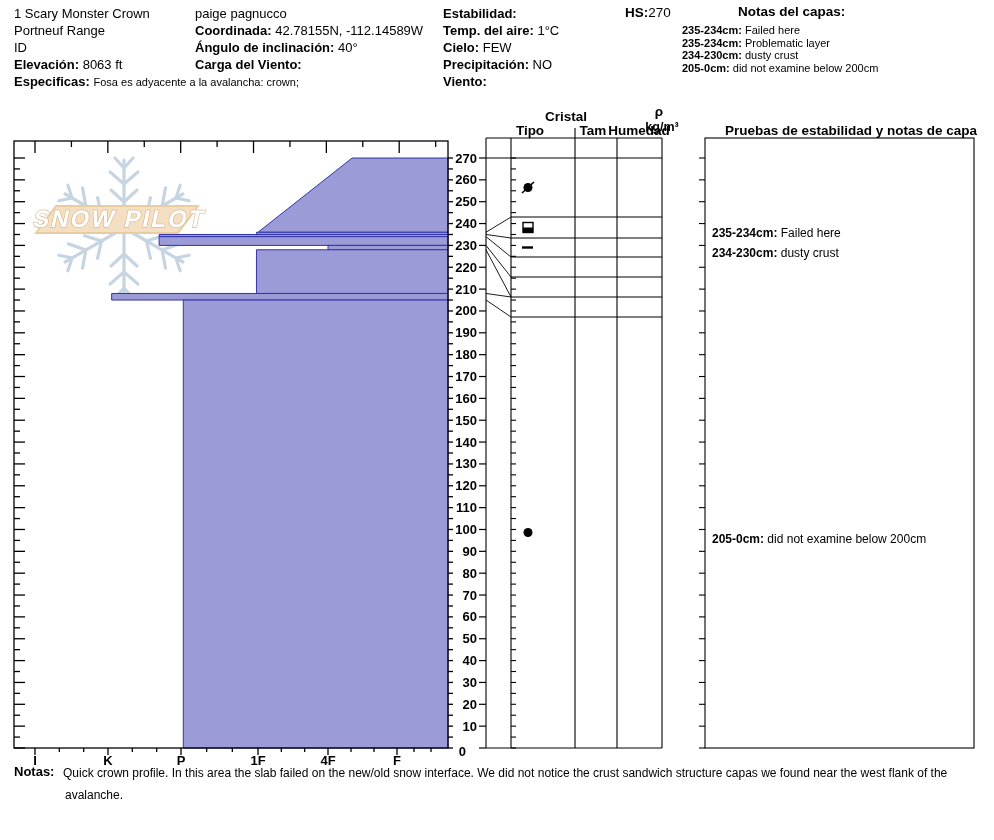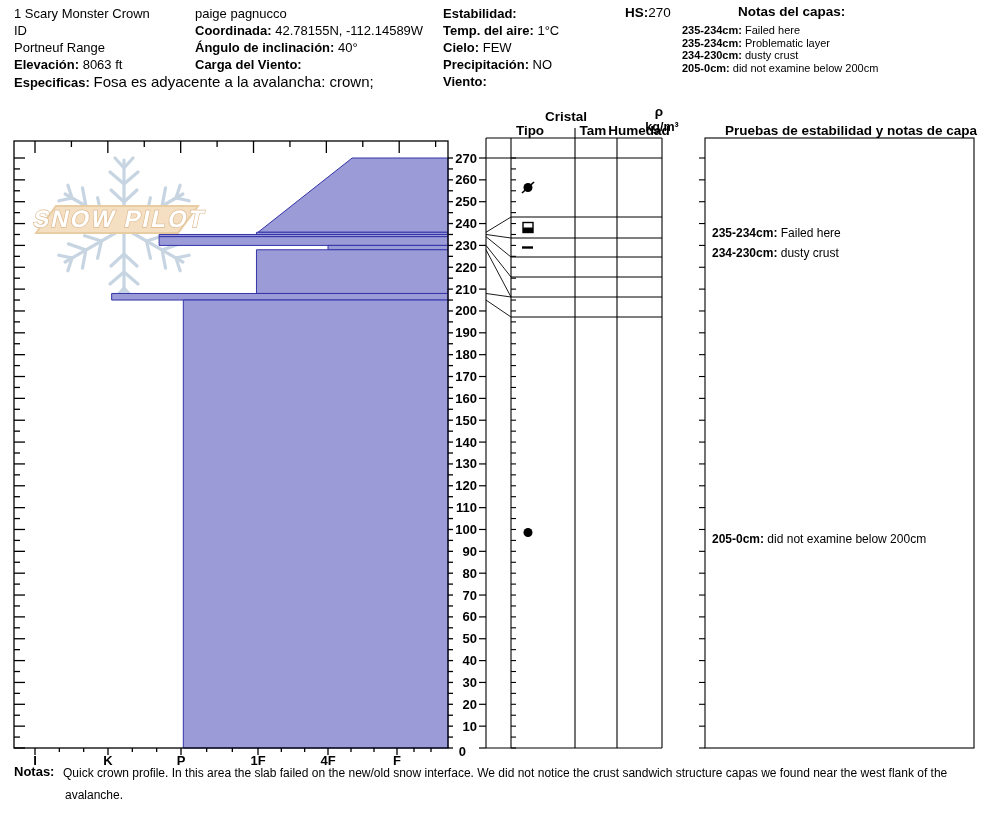--- a/index.html
+++ b/index.html
@@ -1,35 +1,35 @@
 <!DOCTYPE html>
 <html><head>
 <meta charset="utf-8">
 <style>
   html,body{margin:0;padding:0;background:#fff;}
   body{width:994px;height:840px;position:relative;font-family:"Liberation Sans",sans-serif;color:#000;overflow:hidden;}
   .hdr{position:absolute;font-size:13px;line-height:17px;white-space:nowrap;z-index:2;}
   .b{font-weight:bold;margin-top:20px;}
-  .sm{font-size:15px;text-align:center;}
+  .sm{font-size:11px;text-align:center;}
   .hs{font-size:13.5px;}
   .lnhdr{position:absolute;left:738px;top:4px;font-size:13.5px;font-weight:bold;z-index:2;white-space:nowrap;}
   .lnitems{position:absolute;left:682px;top:24px;font-size:11px;line-height:12.6px;z-index:2;white-space:nowrap;}
   .lnitems .rng{font-weight:bold;}
   #chart{position:absolute;left:0;top:0;z-index:1;}
   .footer-label{position:absolute;left:14px;top:764px;font-size:13px;font-weight:bold;z-index:2;}
   .footer-l1{position:absolute;left:63px;top:766px;font-size:12px;white-space:nowrap;z-index:2;}
   .footer-l2{position:absolute;left:65px;top:788px;font-size:12px;white-space:nowrap;z-index:2;text-align:center;}
 </style>
 </head>
 <body>
 
 <div class="hdr" style="left:14px;top:5px;">
   <div>1 Scary Monster Crown</div>
+  <div>Portneuf Range</div>
   <div>ID</div>
-  <div>Portneuf Range</div>
   <div><span class="b">Elevación:</span> <span>8063 ft</span></div>
   <div><span class="b">Especificas:</span> <span class="sm">Fosa es adyacente a la avalancha: crown;</span></div>
 </div>
 
 <div class="hdr" style="left:195px;top:5px;">
   <div>paige pagnucco</div>
   <div><span class="b">Coordinada:</span> <span>42.78155N, -112.14589W</span></div>
   <div><span class="b">Ángulo de inclinación:</span> <span>40°</span></div>
   <div><span class="b">Carga del Viento:</span> <span></span></div>
 </div>

